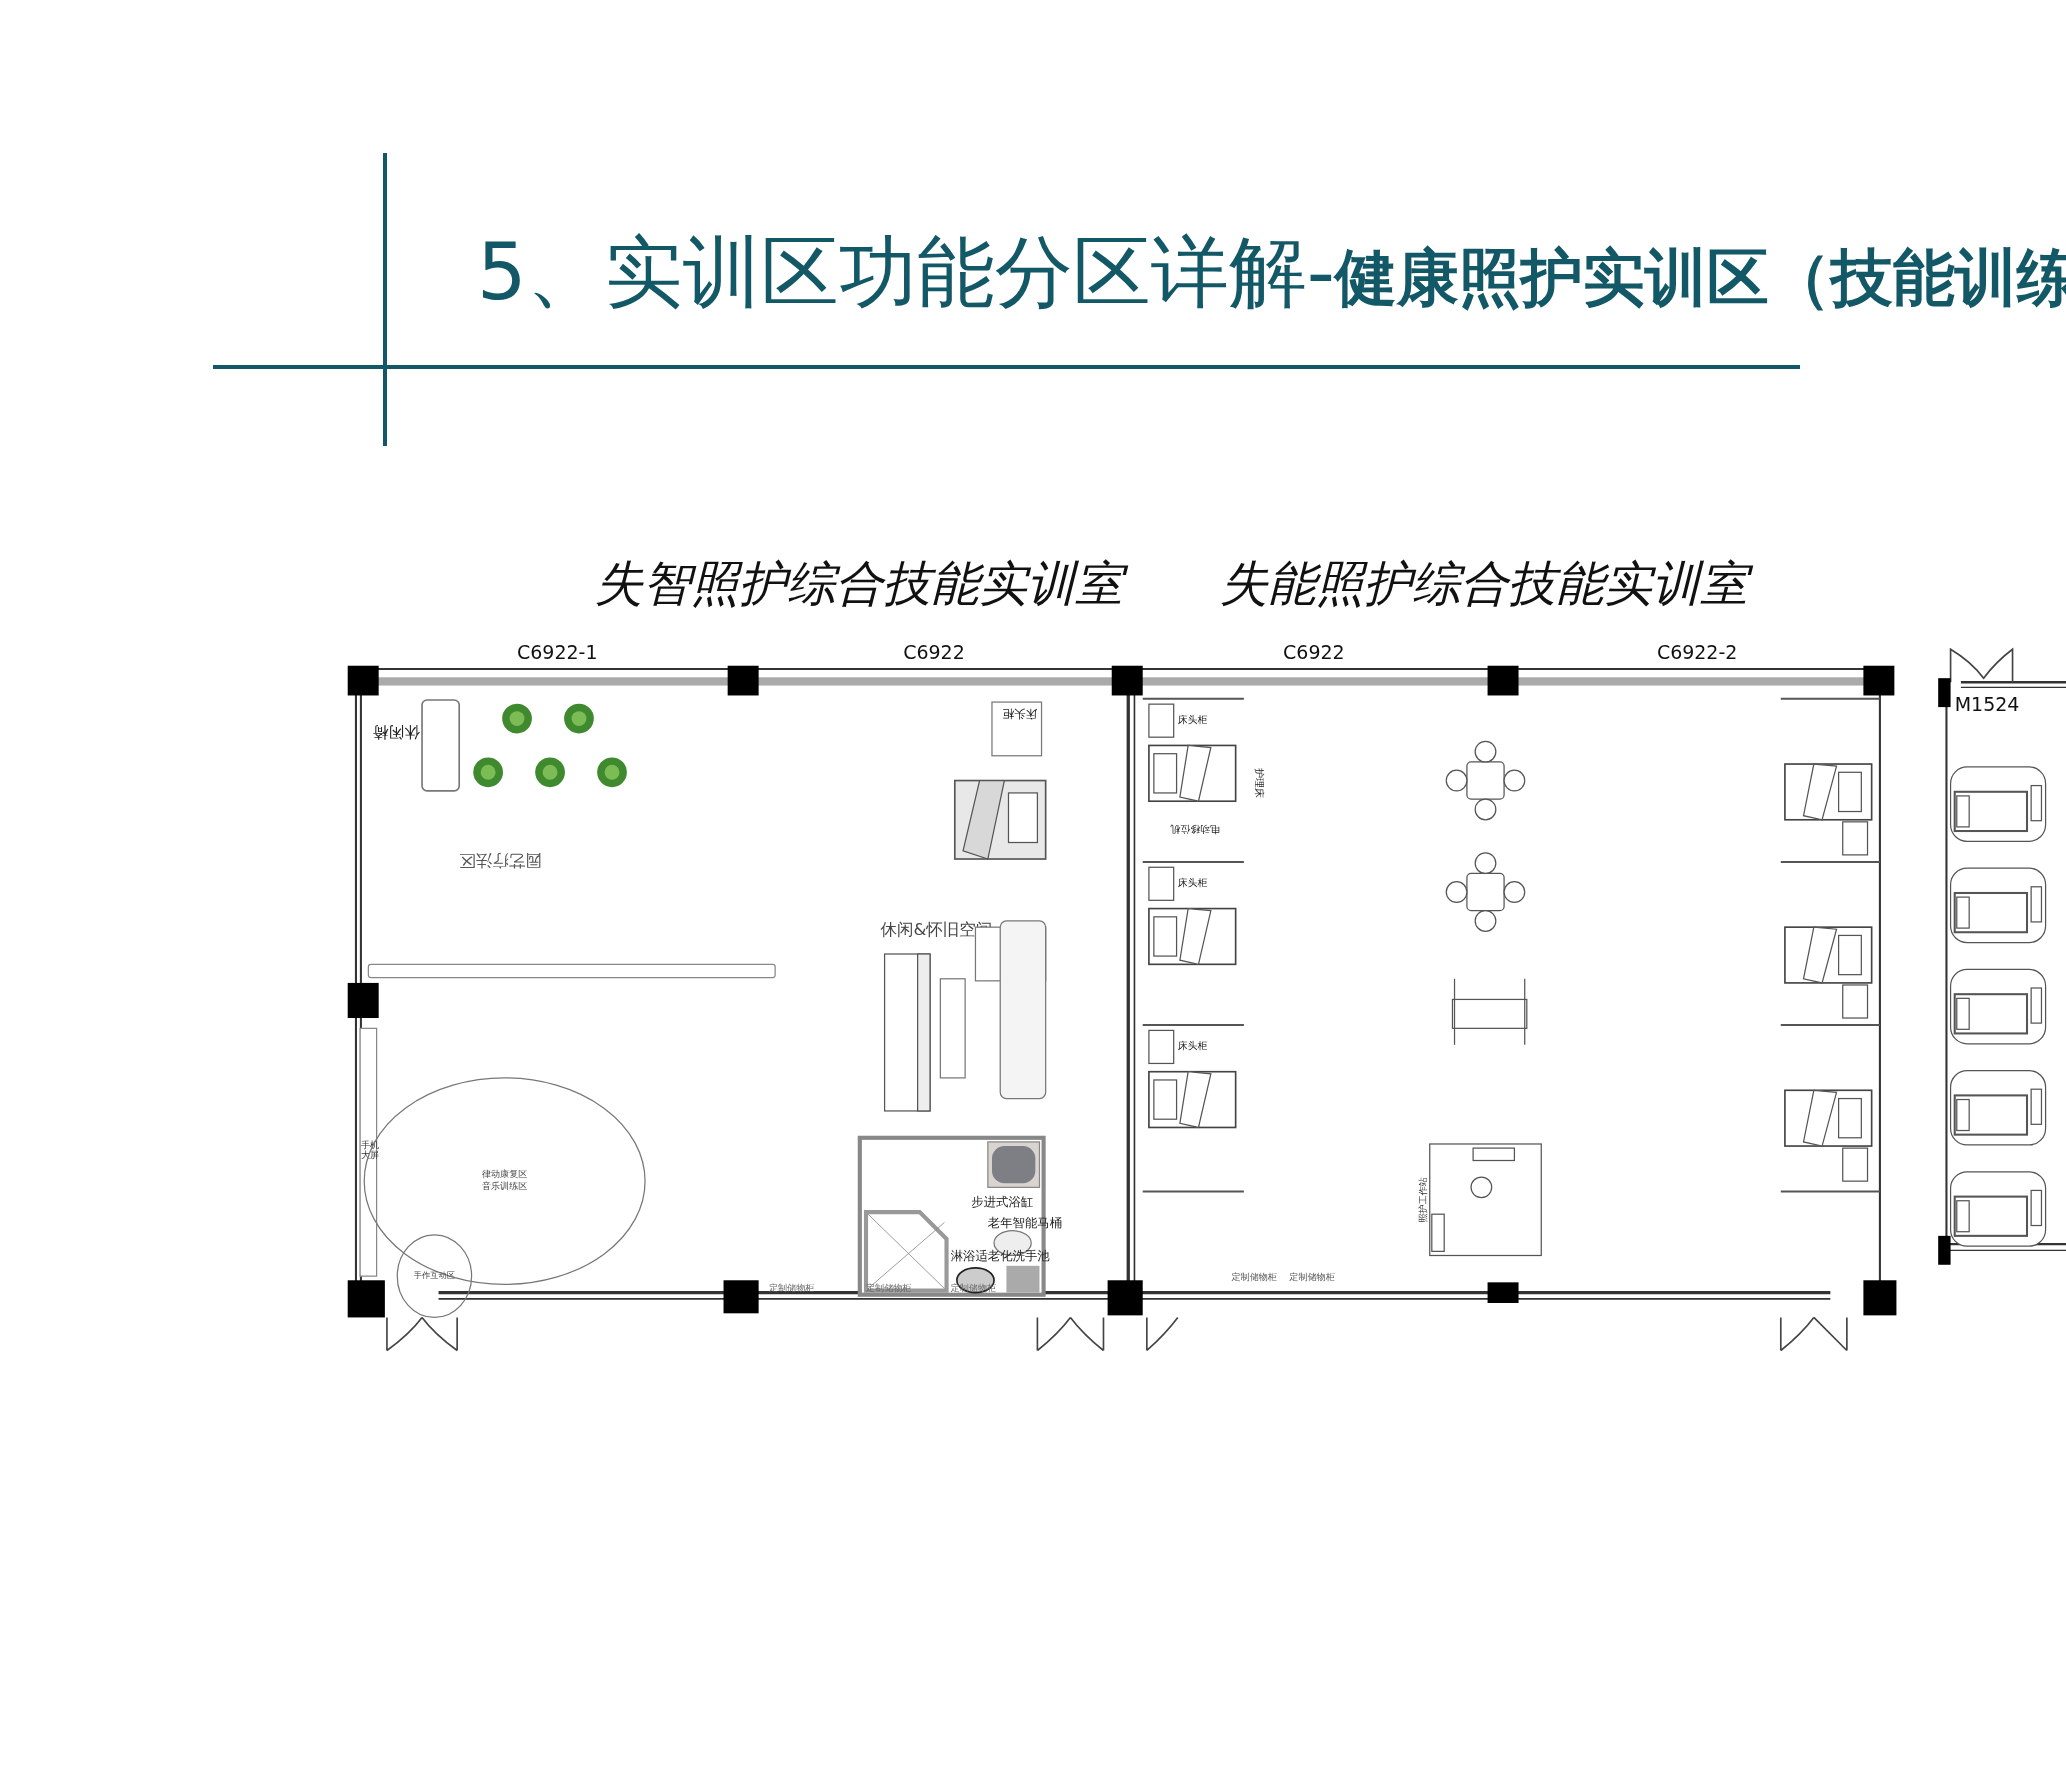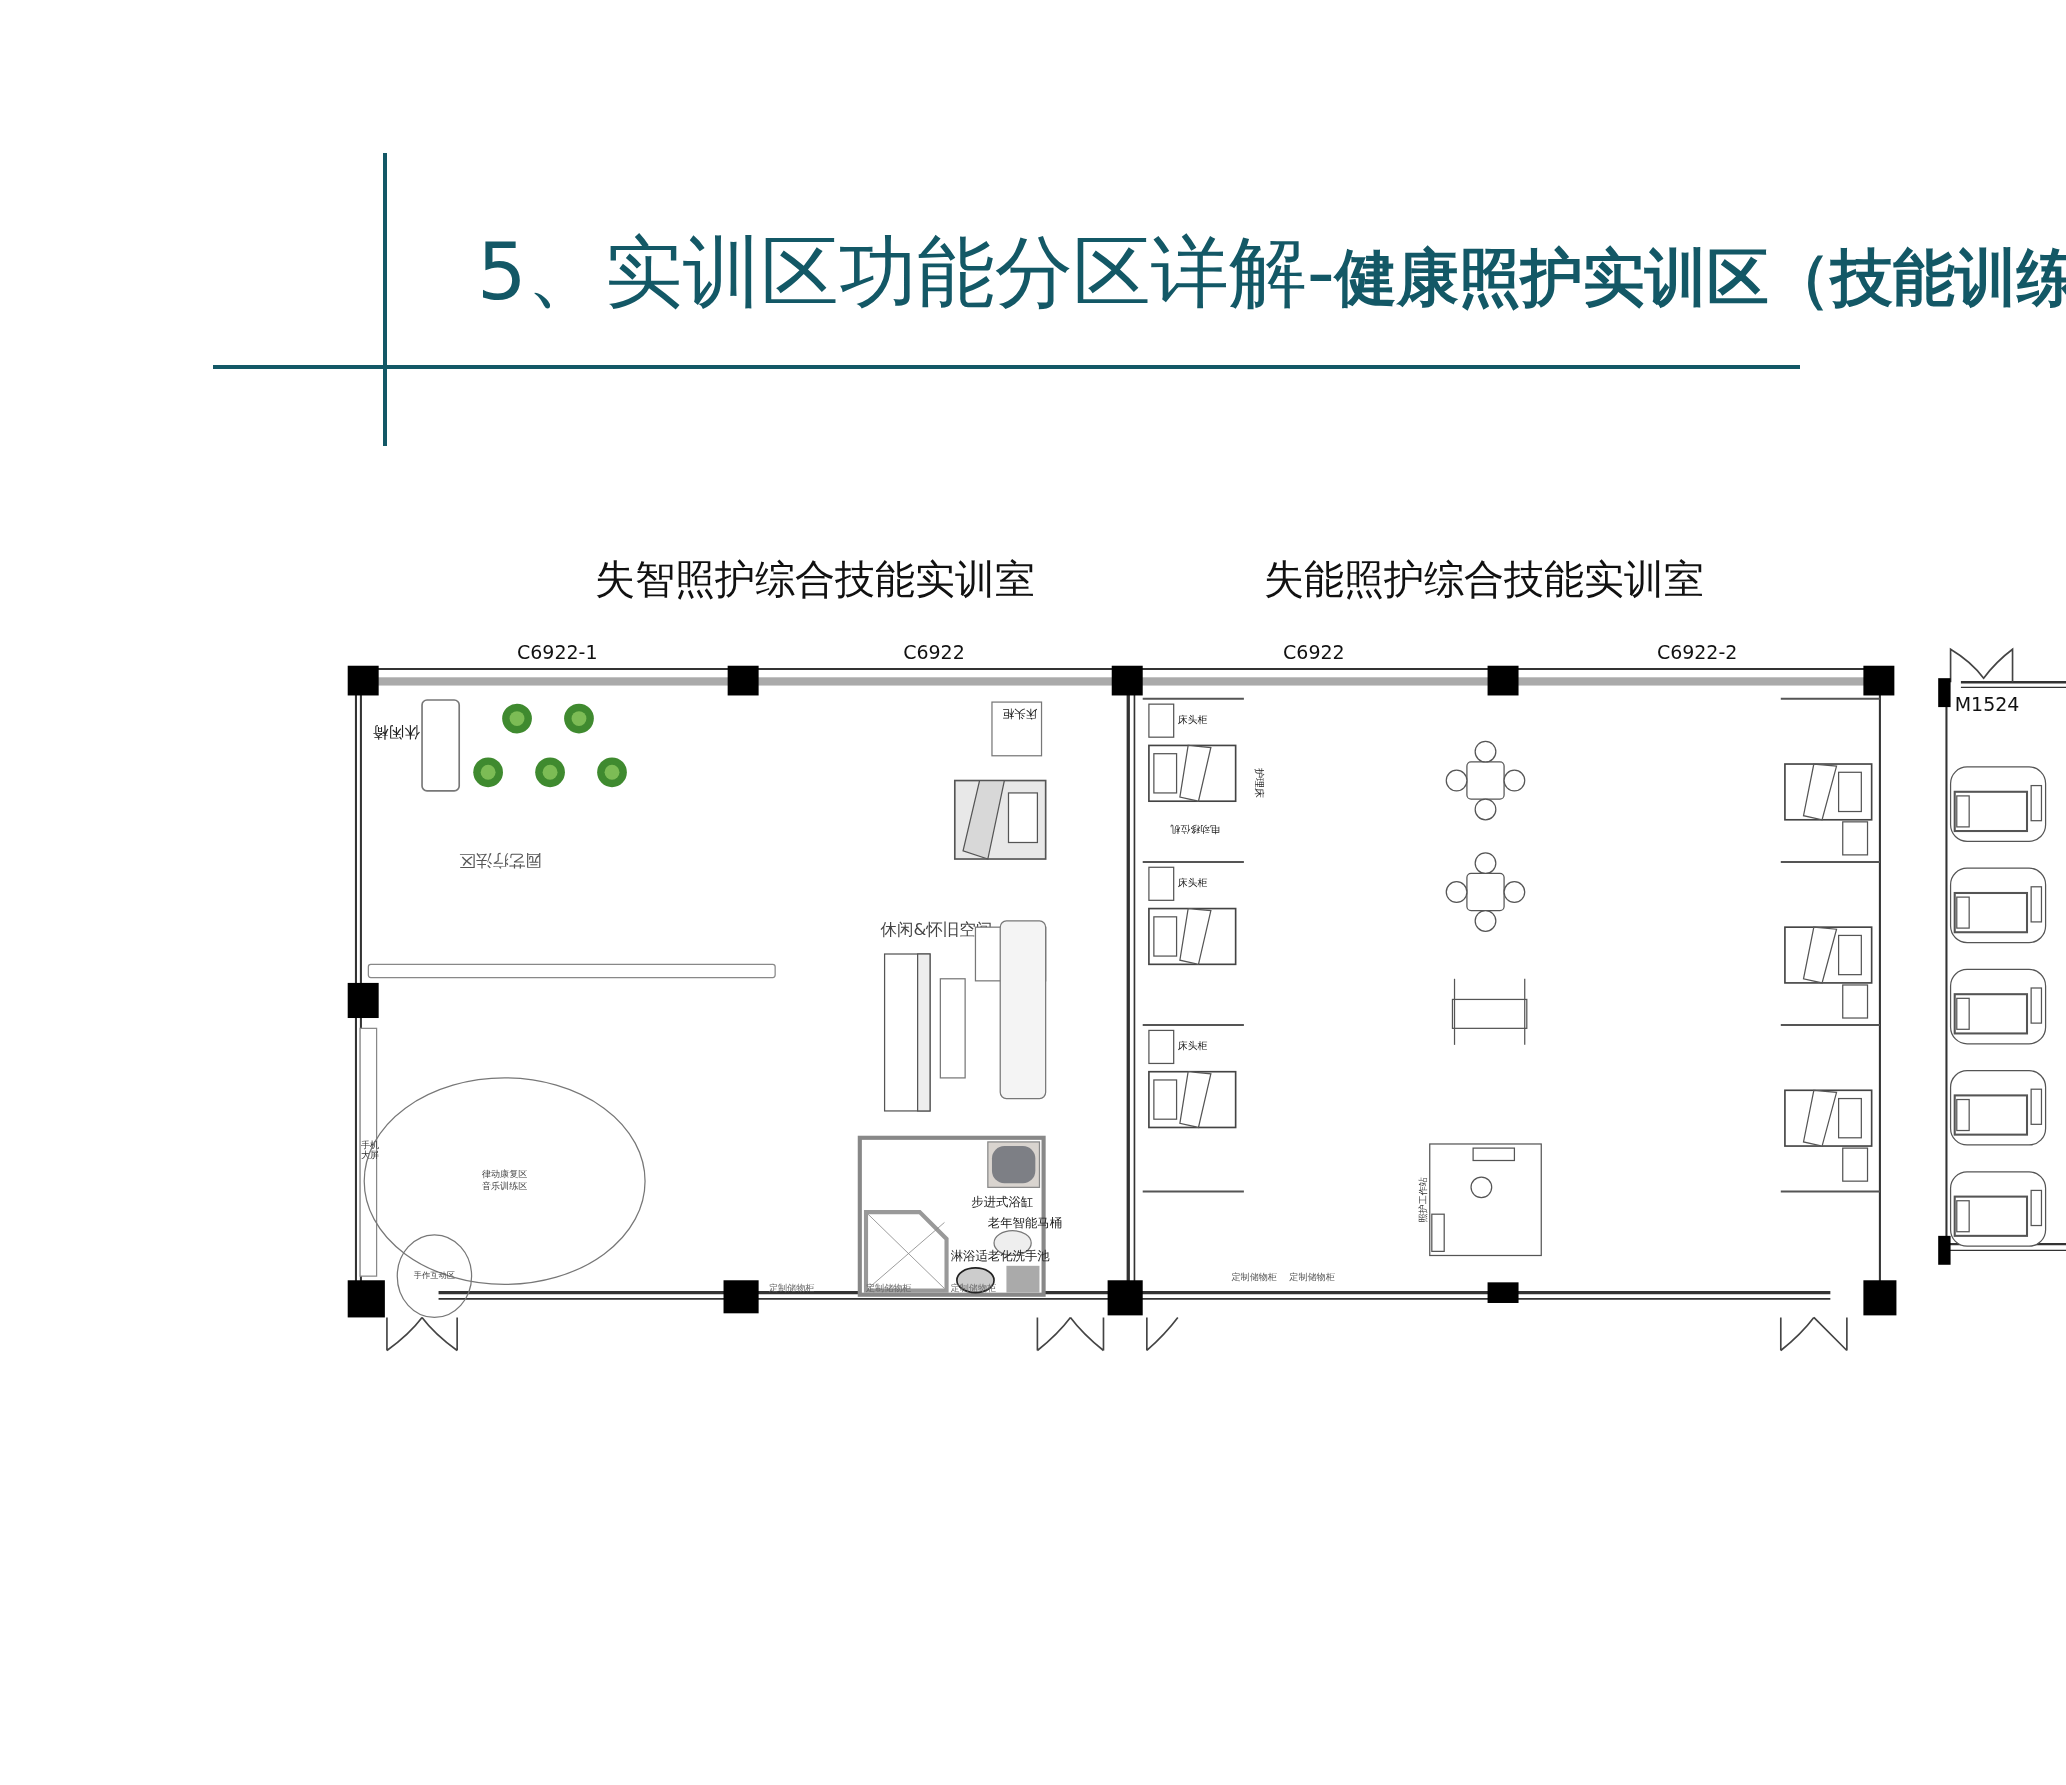--- a/index.html
+++ b/index.html
@@ -2,36 +2,36 @@
 <html style="font-size:6.6px"><head>
 <meta charset="utf-8">
 <style>
   html,body{margin:0;padding:0;background:#ffffff;}
   body{width:3174px;height:1785px;position:relative;overflow:hidden;font-family:"DejaVu Sans","Liberation Sans",sans-serif;}
   .vline{position:absolute;left:383px;top:153px;width:3.7px;height:293px;background:#135866;}
   .hline{position:absolute;left:213px;top:365px;width:1587px;height:3.7px;background:#135866;}
   .page-title{position:absolute;left:477px;top:233px;font-size:78px;color:#135866;white-space:nowrap;line-height:1;}
   .page-title .t1{font-weight:normal;text-align:right;}
   .page-title .t2{font-weight:bold;font-size:62px;}
-  .room-label{position:absolute;font-size:40px;color:#111;white-space:nowrap;}
+  .room-label{position:absolute;font-size:48px;color:#111;white-space:nowrap;font-style:italic;}
   svg text{font-family:"DejaVu Sans","Liberation Sans",sans-serif;}
   .plan{position:absolute;}
 </style>
 </head>
 <body>
 
 <div class="vline"></div>
 <div class="hline"></div>
 
 <div class="page-title">
   <span class="t1">5、实训区功能分区详解-</span><span class="t2">健康照护实训区（技能训练板块）</span>
 </div>
 
 <div class="room-label" style="left:595px;top:552px;">失智照护综合技能实训室</div>
-<div class="room-label" style="left:1264px;top:552px;">失能照护综合技能实训室</div>
+<div class="room-label" style="left:1220px;top:552px;">失能照护综合技能实训室</div>
 
 <svg class="plan" style="left:343px;top:636px;" width="1554" height="731" viewBox="0 0 3760 1770">
   <g stroke="#333" fill="none" stroke-width="5">
 
     <line x1="20" y1="80" x2="3730" y2="80"></line>
     <rect x="20" y1="0" y="100" width="3710" height="20" fill="#aaa" stroke="none"></rect>
 
     <line x1="30" y1="100" x2="30" y2="1600"></line>
     <line x1="42" y1="100" x2="42" y2="1600"></line>
 

